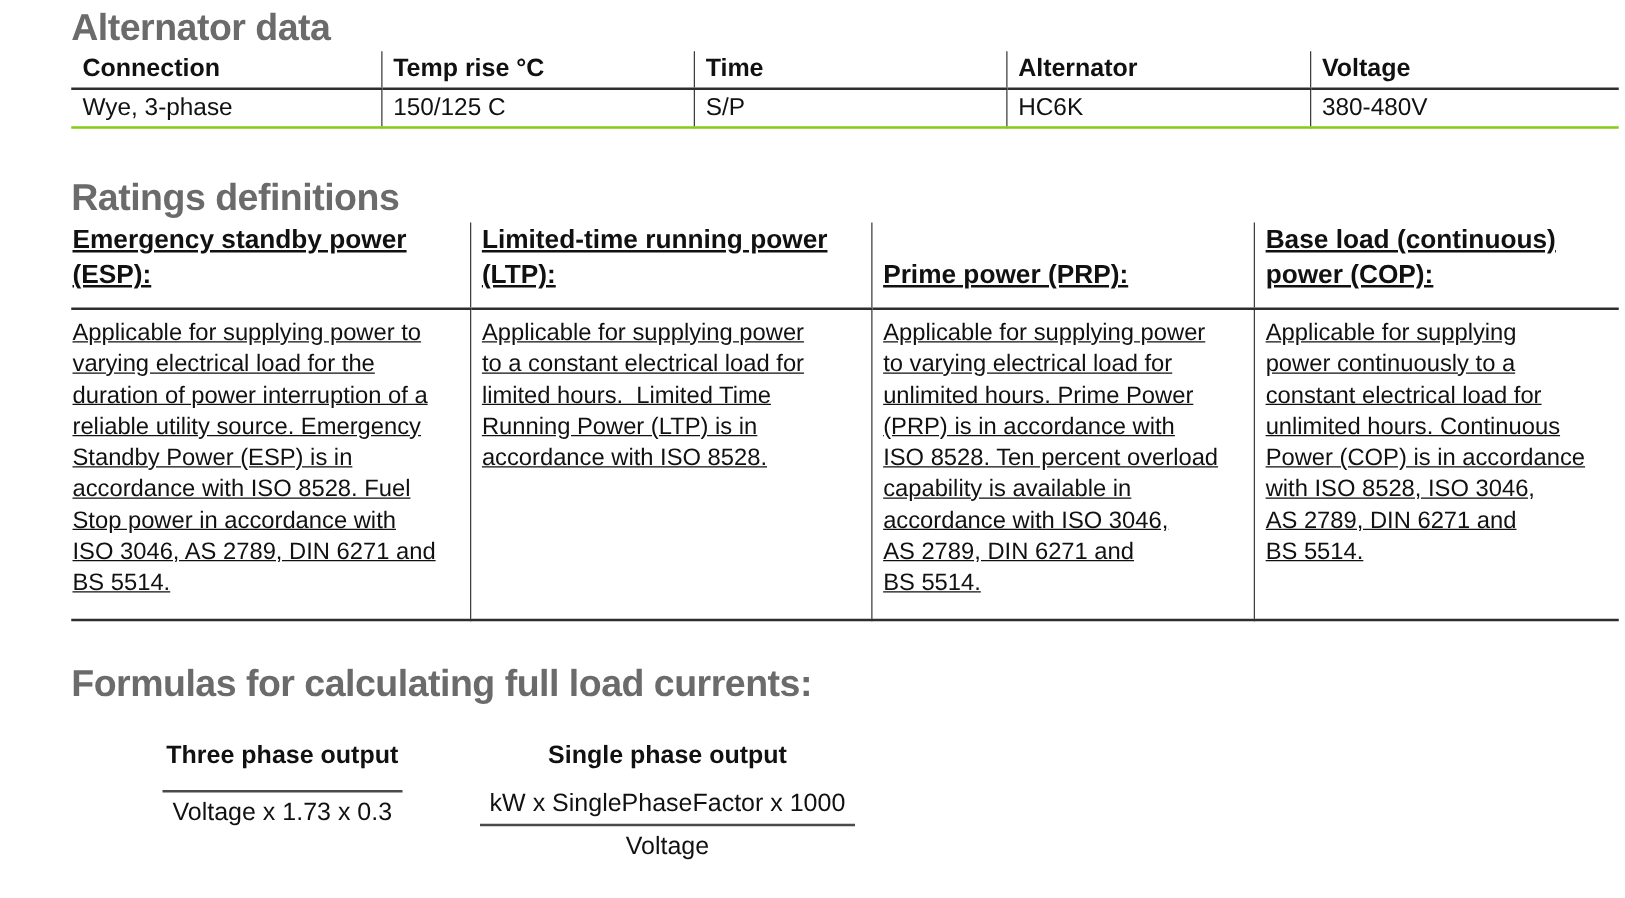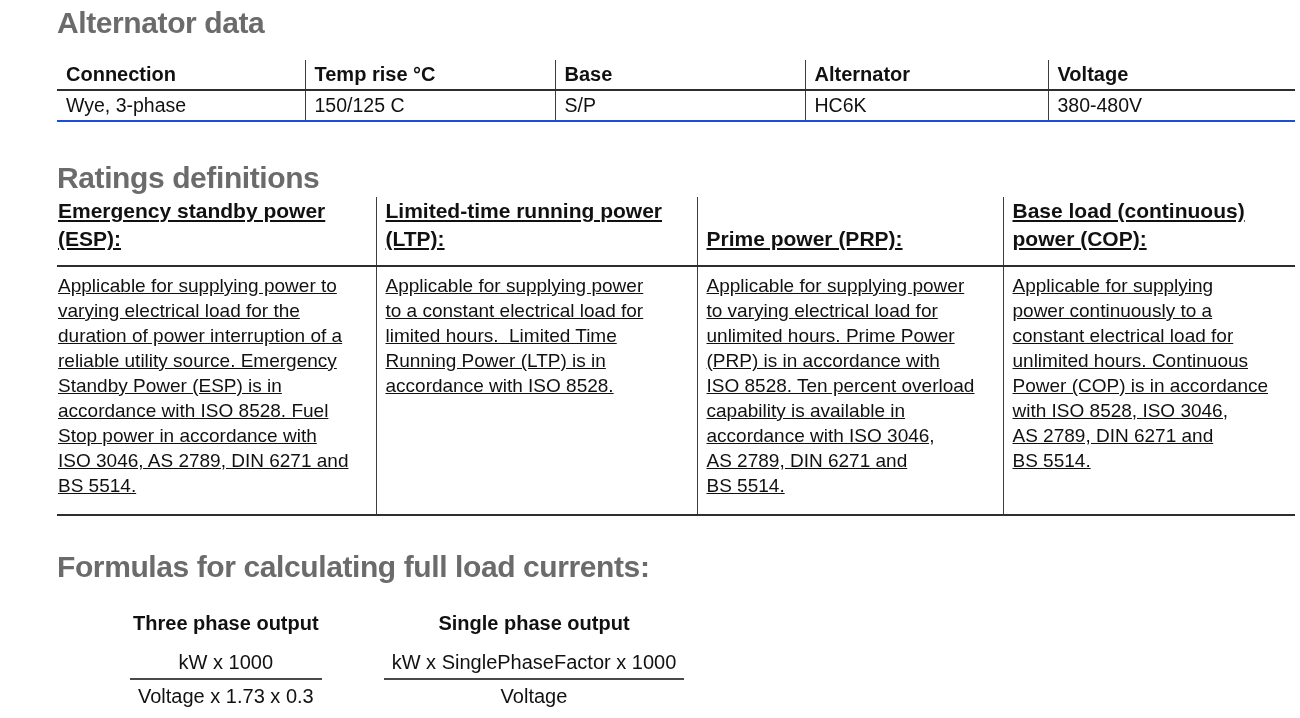--- a/index.html
+++ b/index.html
@@ -26,22 +26,22 @@
     color: #6b6b6b;
     letter-spacing: -0.4px;
     margin: 0;
   }
 
   
   table.alt-table {
     border-collapse: collapse;
     table-layout: fixed;
     width: 1238px;
-    margin-top: 20px;
-    border-bottom: 2px solid #1d4ed8;
+    margin-top: 1px;
+    border-bottom: 2px solid #84cc16;
   }
   table.alt-table th {
     text-align: left;
     font-size: 20px;
     line-height: 20px;
     font-weight: bold;
     padding: 4px 10px 5px 9px;
     border-bottom: 2px solid #2e2e2e;
     white-space: nowrap;
     overflow: hidden;
@@ -142,21 +142,21 @@
         <col style="width:248px">
           <col style="width:250px">
           <col style="width:250px">
           <col style="width:243px">
           <col style="width:247px">
       </colgroup>
       <thead>
         <tr>
           <th>Connection</th>
           <th>Temp rise °C</th>
-          <th>Base</th>
+          <th>Time</th>
           <th>Alternator</th>
           <th>Voltage</th>
         </tr>
       </thead>
       <tbody>
         <tr>
           <td>Wye, 3-phase</td>
           <td>150/125 C</td>
           <td>S/P</td>
           <td>HC6K</td>
@@ -224,21 +224,20 @@
     </table>
   </section>
 
   <section>
     <h1 class="section-title" style="margin-top:34px">Formulas for calculating full load currents:</h1>
     <div class="formulas-row">
 
       <div class="formula-block">
         <div class="formula-label">Three phase output</div>
         <div class="fraction">
-          <div class="num">kW x 1000</div>
           <div class="den">Voltage x 1.73 x 0.3</div>
         </div>
       </div>
 
       <div class="formula-block">
         <div class="formula-label">Single phase output</div>
         <div class="fraction">
           <div class="num">kW x SinglePhaseFactor x 1000</div>
           <div class="den">Voltage</div>
         </div>

